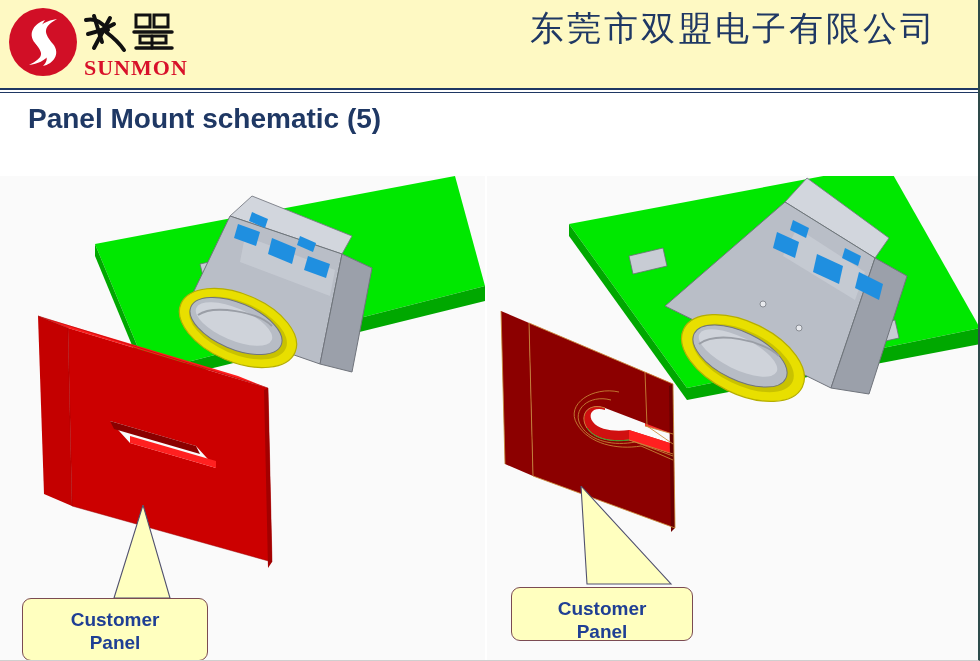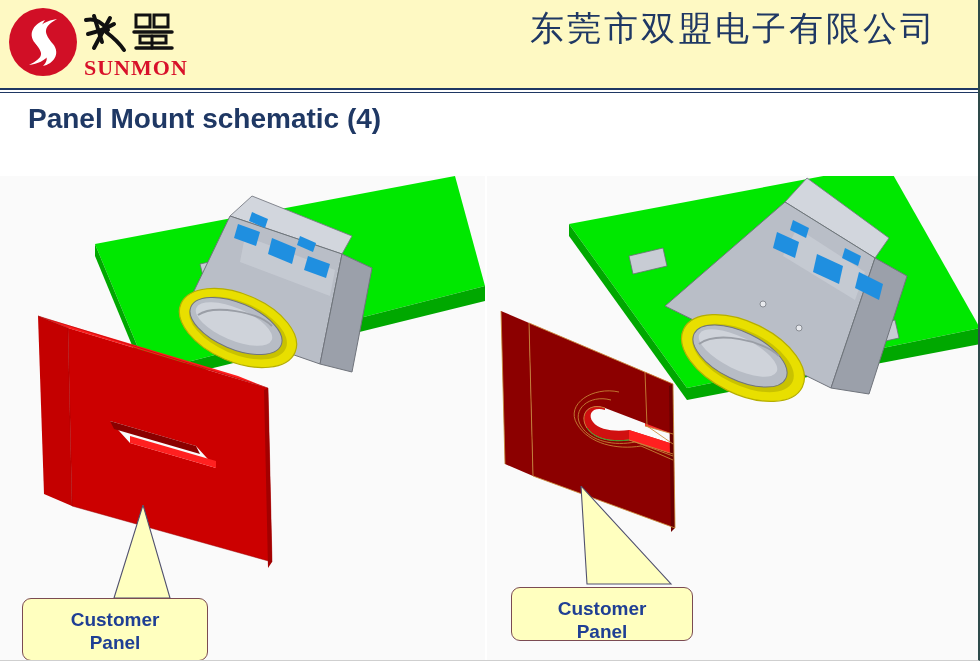--- a/index.html
+++ b/index.html
@@ -143,21 +143,21 @@
       </g>
     </svg>
 
     <div id="logo-sunmon">SUNMON</div>
 
     <div id="company-name">东莞市双盟电子有限公司</div>
   </div>
 
   <div id="header-rule"></div>
 
-  <div id="slide-title">Panel Mount schematic (4)</div>
+  <div id="slide-title">Panel Mount schematic (5)</div>
 
   <div class="figure" id="figure-left">
     <svg class="fig-svg" width="485" height="485" viewBox="0 0 485 485">
 
       <g>
         <polygon points="95,68 455,0 485,110 148,196" fill="#00e800"></polygon>
         <polygon points="95,68 148,196 148,208 95,80" fill="#00a800"></polygon>
         <polygon points="148,196 485,110 485,125 148,208" fill="#00a800"></polygon>
       </g>
 

